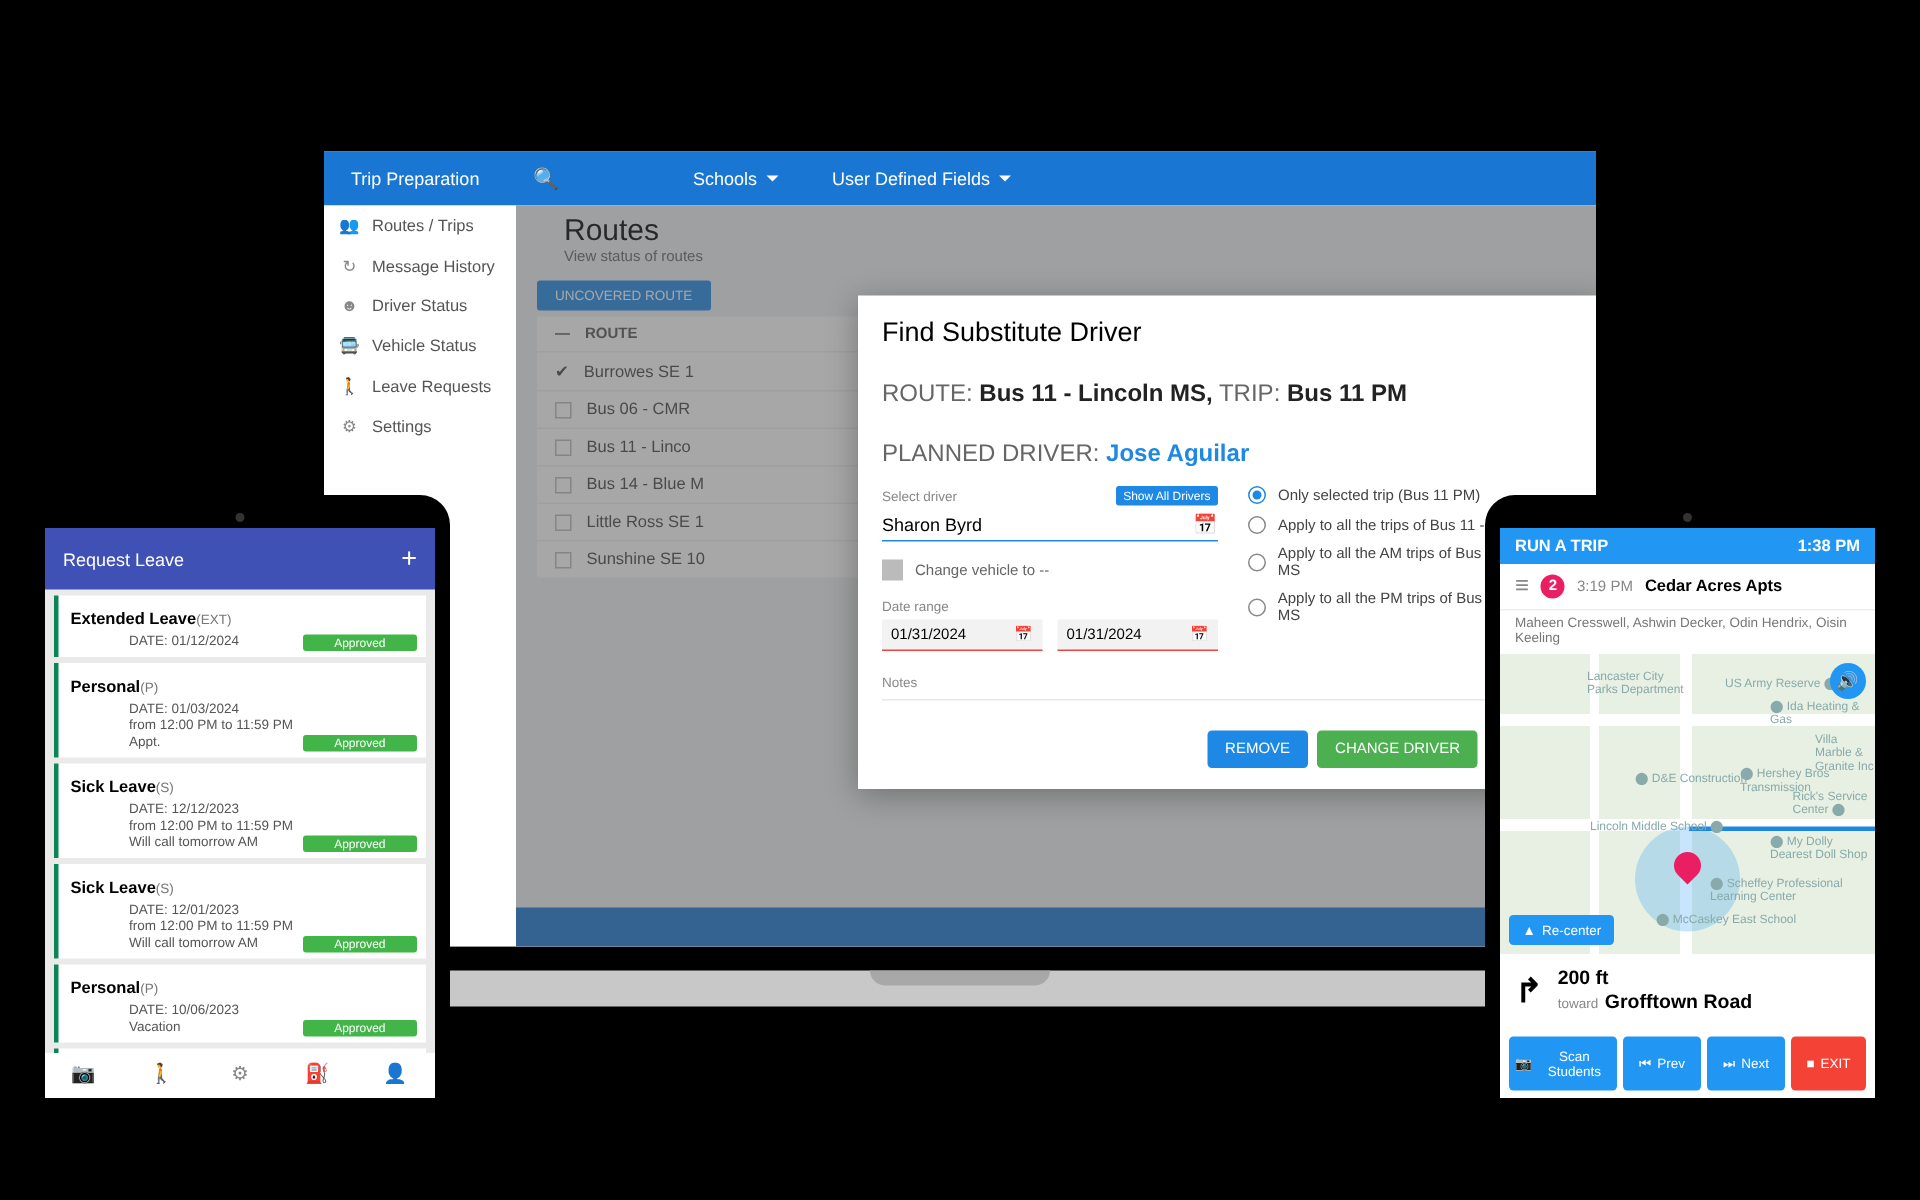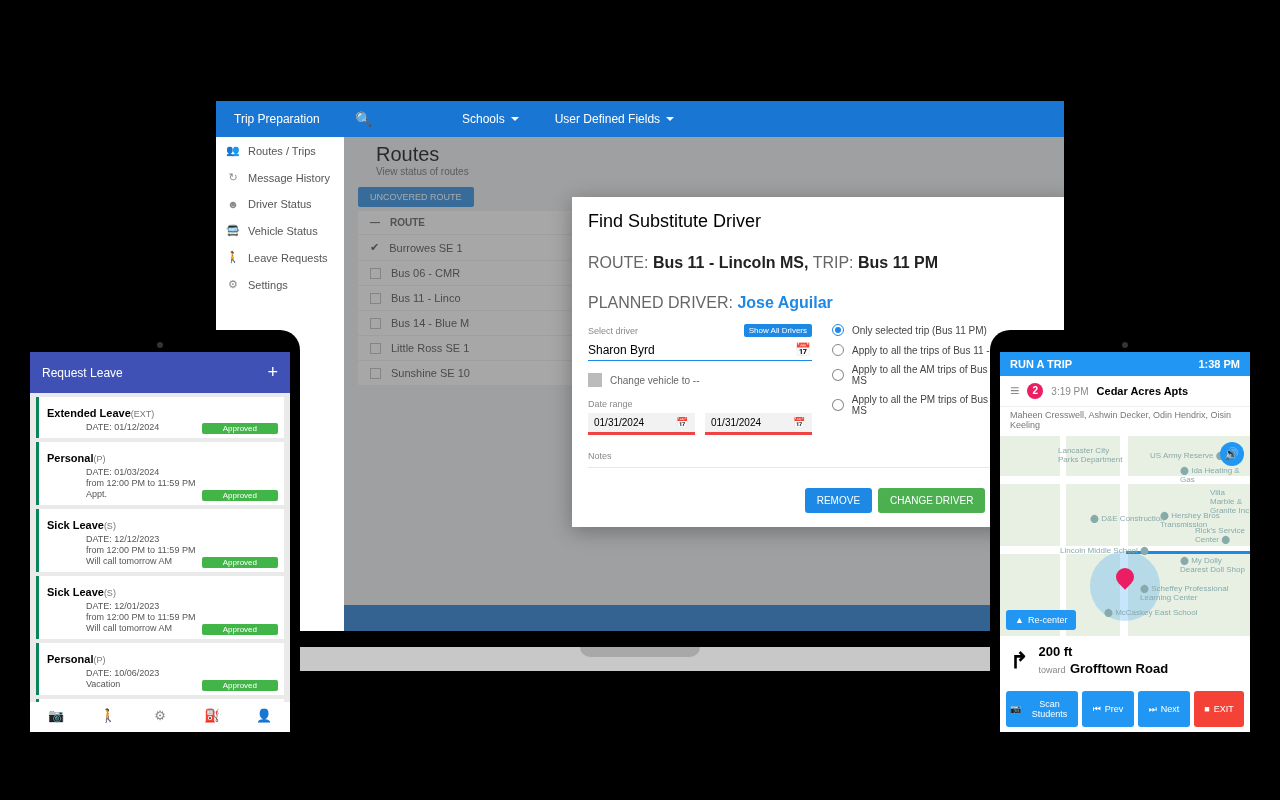--- a/index.html
+++ b/index.html
@@ -51,21 +51,21 @@
   .dlg-col { flex: 1; }
   .dlg-label { font-size: 9px; color: #888; }
   .driver-input { display: flex; align-items: center; border-bottom: 1.5px solid #1e88e5; padding: 3px 0; margin-top: 2px; }
   .driver-input span:first-child { flex: 1; font-size: 12px; }
   .show-all { background: #1e88e5; color: #fff; font-size: 8px; padding: 2px 5px; border-radius: 2px; cursor: pointer; }
   .cal-icon { color: #1e88e5; font-size: 13px; margin-left: 4px; }
   .change-veh { display: flex; align-items: center; gap: 8px; margin-top: 12px; font-size: 10px; color: #666; }
   .gray-cb { width: 14px; height: 14px; background: #bbb; }
   .date-range { margin-top: 12px; }
   .date-inputs { display: flex; gap: 10px; margin-top: 4px; }
-  .date-field { display: flex; align-items: center; background: #f2f2f2; padding: 4px 6px; font-size: 10px; border-bottom: 3px solid #ef4444; flex: 1; }
+  .date-field { display: flex; align-items: center; background: #f2f2f2; padding: 4px 6px; font-size: 10px; border-bottom: 1px solid #ef4444; flex: 1; }
   .date-field span:first-child { flex: 1; }
   .radio-list { display: flex; flex-direction: column; gap: 8px; font-size: 10px; color: #444; }
   .radio-item { display: flex; align-items: center; gap: 8px; }
   .radio { width: 12px; height: 12px; border: 1.5px solid #888; border-radius: 50%; position: relative; }
   .radio.sel { border-color: #1e88e5; }
   .radio.sel::after { content: ''; position: absolute; inset: 2px; background: #1e88e5; border-radius: 50%; }
   .notes { margin-top: 16px; }
   .notes-line { border-top: 1px solid #e8e8e8; margin-top: 6px; }
   .dialog-actions { display: flex; justify-content: flex-end; gap: 6px; margin-top: 20px; }
   .btn { font-size: 10px; padding: 7px 12px; border-radius: 3px; cursor: pointer; }

